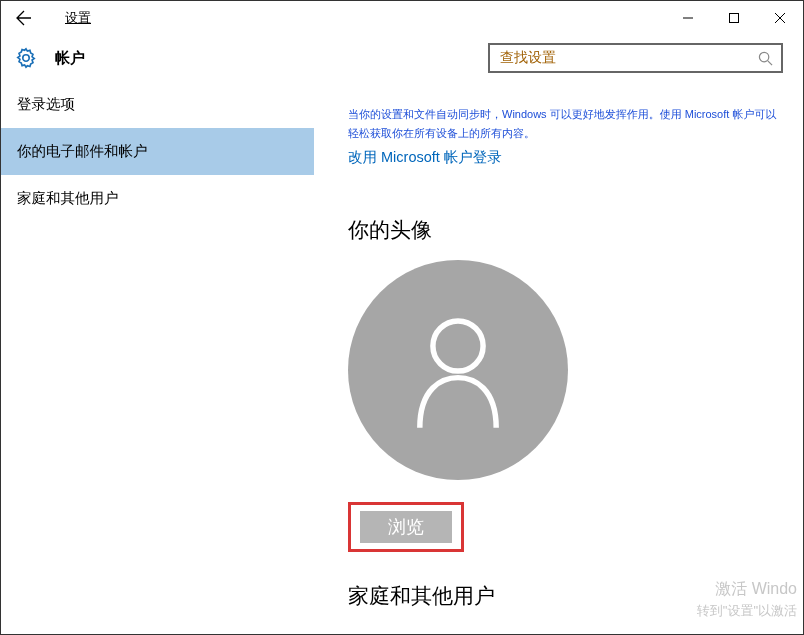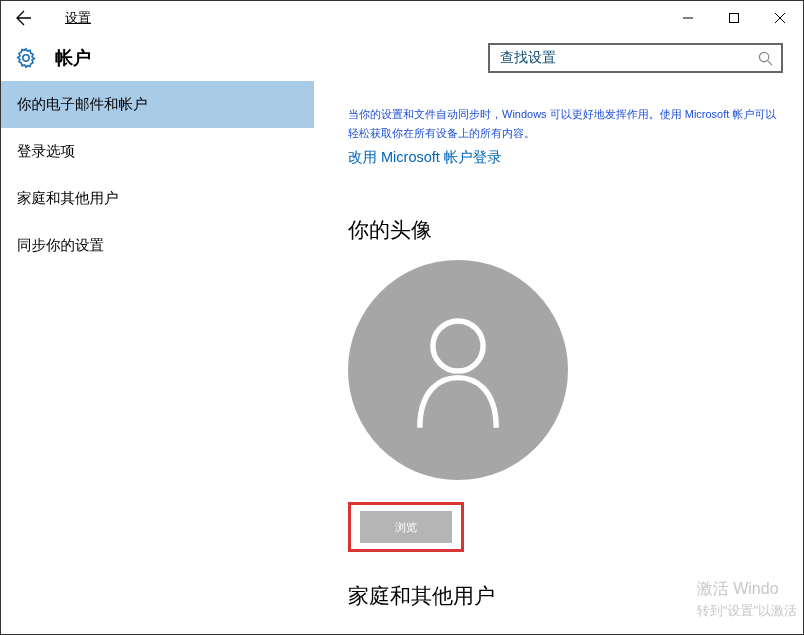--- a/index.html
+++ b/index.html
@@ -56,37 +56,37 @@
     .gear-icon {
       width: 22px;
       height: 22px;
       color: #1a6fb7;
       display: flex;
       align-items: center;
       justify-content: center;
     }
     .gear-icon svg { width: 22px; height: 22px; }
     .page-title {
-      font-size: 18px;
+      font-size: 15px;
       font-weight: bold;
       margin-left: 18px;
     }
     .search-box {
       margin-left: auto;
       margin-right: 20px;
       width: 295px;
       height: 30px;
       border: 2px solid #666;
       display: flex;
       align-items: center;
       padding: 0 8px 0 10px;
       color: #666;
       font-size: 14px;
     }
-    .search-placeholder { flex: 1; color: #0c4a6e;}
+    .search-placeholder { flex: 1; color: #a16207;}
     .search-icon { width: 15px; height: 15px; color: #888; }
     .content {
       display: flex;
       height: calc(100% - 80px);
     }
     .sidebar {
       width: 313px;
       background: #fff;
     }
     .nav-item {
@@ -137,37 +137,38 @@
       margin-top: 22px;
       border: 3px solid #d93535;
       display: inline-block;
       padding: 6px 9px;
     }
     .browse-btn {
       width: 92px;
       height: 32px;
       background: #b5b5b5;
       color: #fff;
-      font-size: 11px;
+      font-size: 18px;
       border: none;
       cursor: pointer;
       display: flex;
       align-items: center;
       justify-content: center;
     }
     .section-heading2 {
       font-size: 21px;
       margin-top: 30px;
     }
     .watermark {
       position: absolute;
       right: 6px;
       bottom: 14px;
       font-size: 13px;
       color: #c7c7c7;
+      text-align: right;
       line-height: 1.5;
       pointer-events: none;
     }
     .watermark .wl1 { font-size: 16px; }
   </style>
 </head>
 <body>
 
 <div class="titlebar">
   <div class="back-btn">
@@ -206,31 +207,28 @@
     <span class="search-placeholder">查找设置</span>
     <svg class="search-icon" viewBox="0 0 16 16">
         <circle cx="6.5" cy="6.5" r="5" stroke="#888" stroke-width="1.3" fill="none"></circle>
         <path d="M10.5 10.5 L15 15" stroke="#888" stroke-width="1.3"></path>
       </svg>
   </div>
 </div>
 
 <div class="content">
   <div class="sidebar">
+    <div class="nav-item">
+      <span>登录选项</span>
+    </div>
     <div class="nav-item selected">
       <span>你的电子邮件和帐户</span>
     </div>
     <div class="nav-item">
-      <span>登录选项</span>
-    </div>
-    <div class="nav-item">
       <span>家庭和其他用户</span>
-    </div>
-    <div class="nav-item">
-      <span>同步你的设置</span>
     </div>
   </div>
 
   <div class="main">
     <div class="desc-text">当你的设置和文件自动同步时，Windows 可以更好地发挥作用。使用 Microsoft 帐户可以轻松获取你在所有设备上的所有内容。</div>
     <a class="link-text">改用 Microsoft 帐户登录</a>
 
     <div class="section-heading">你的头像</div>
 
     <div class="avatar-circle">

